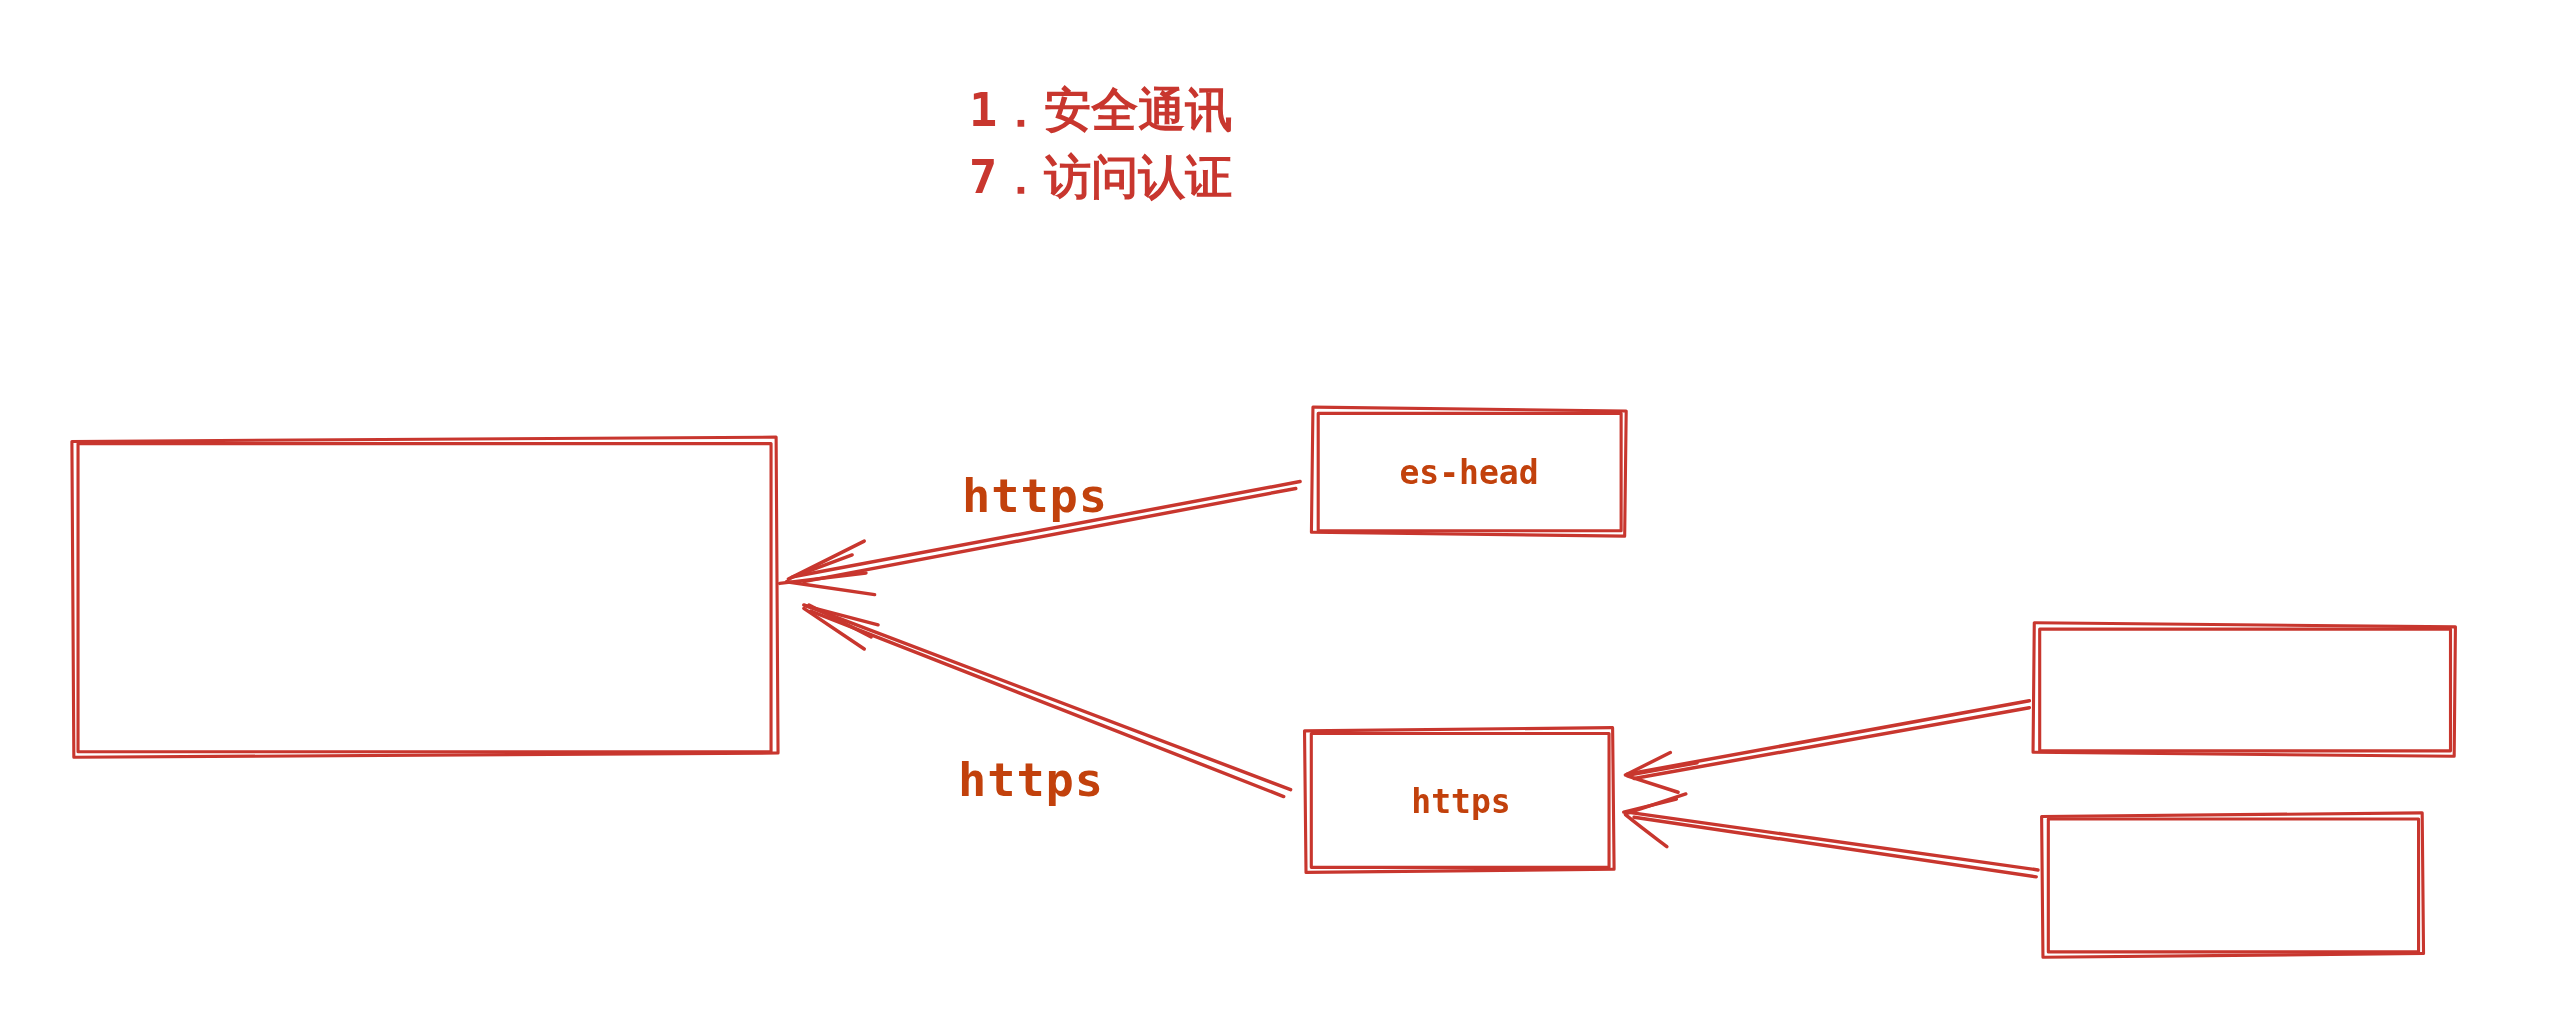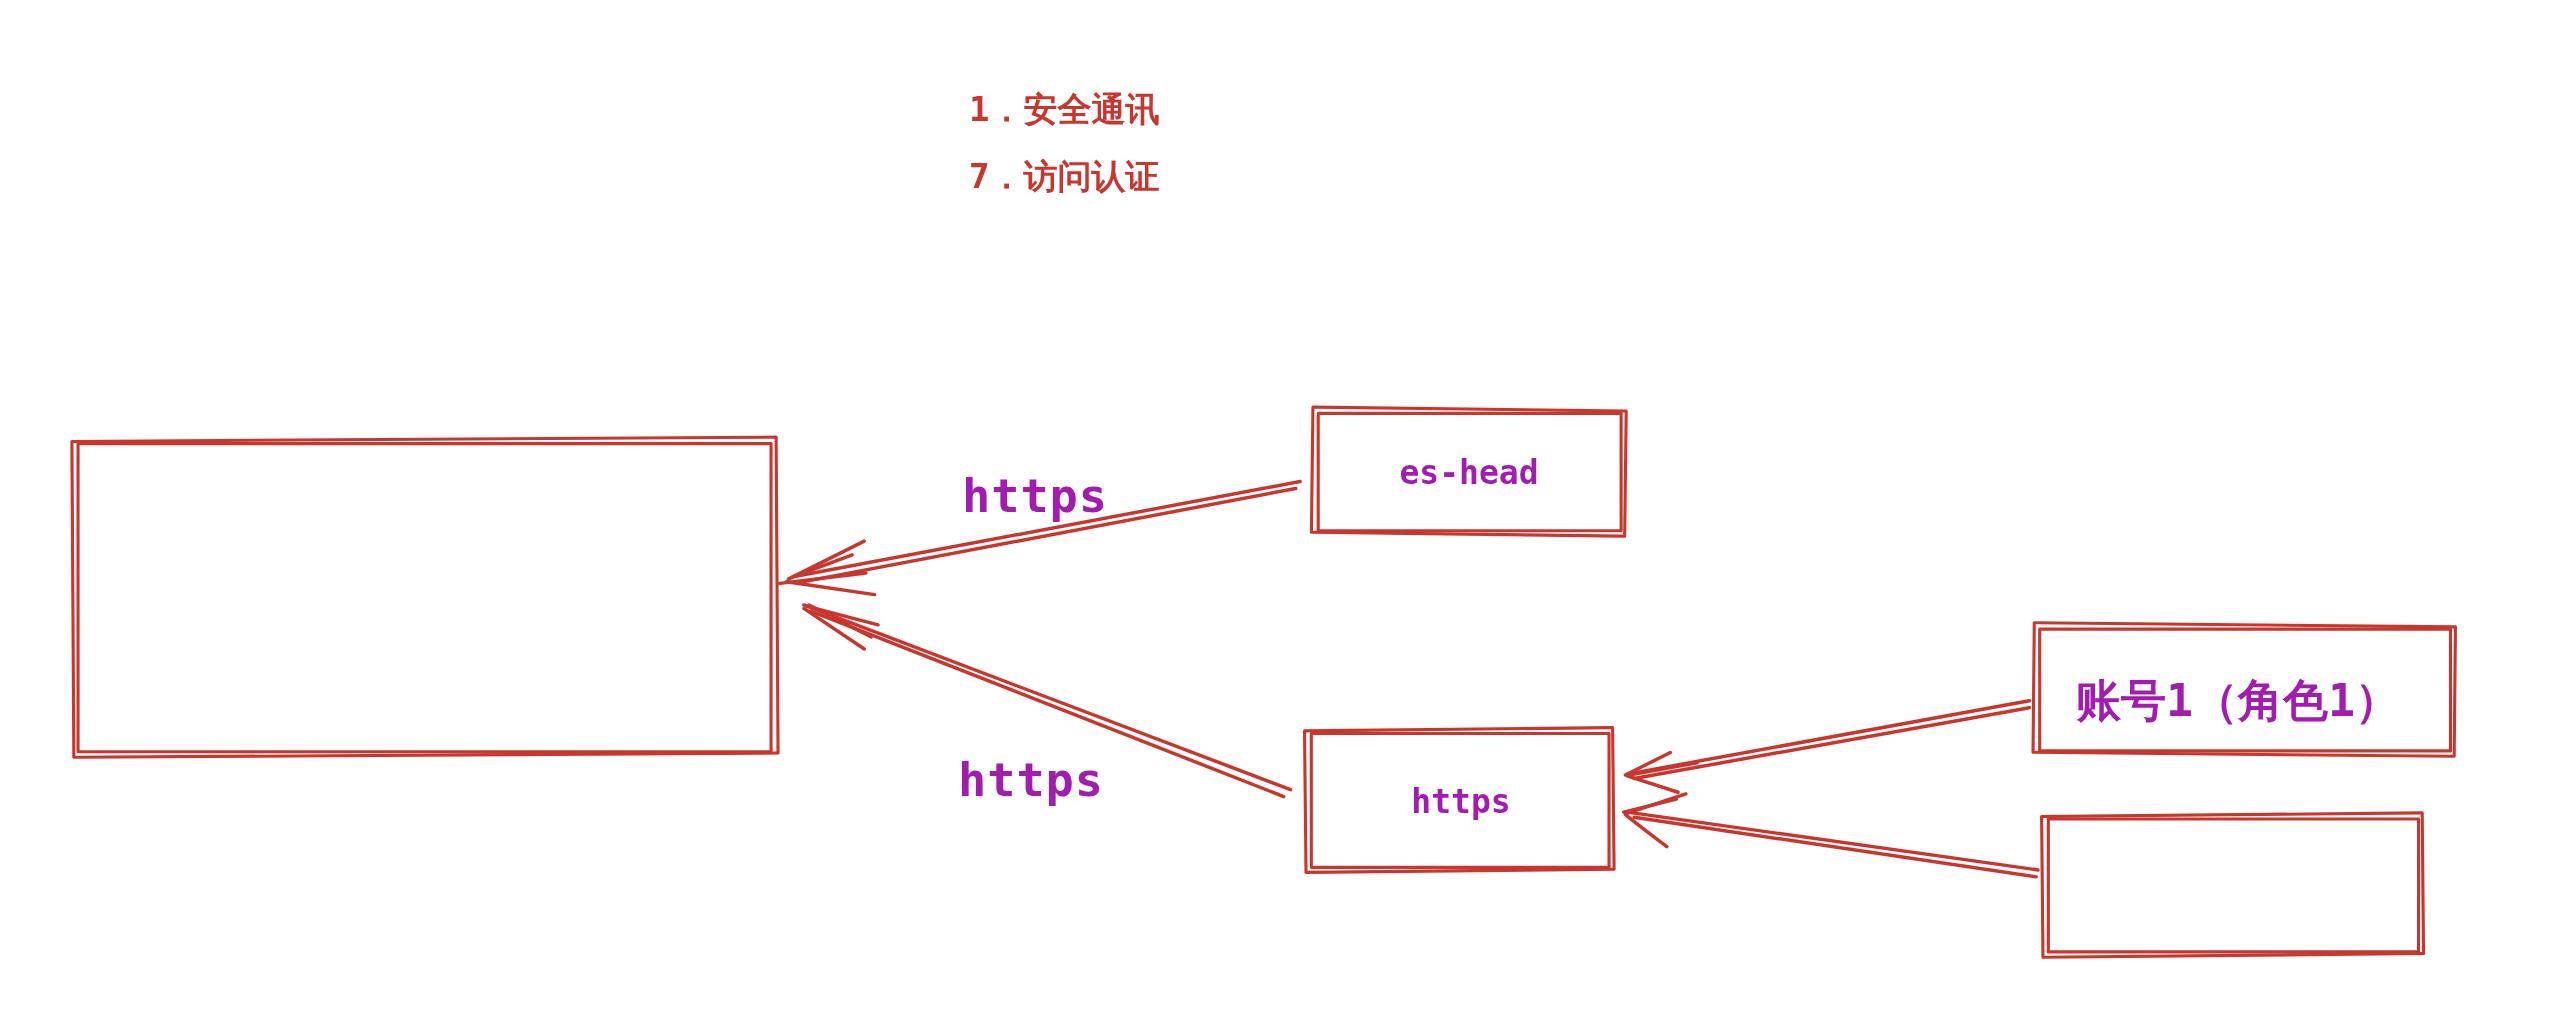--- a/index.html
+++ b/index.html
@@ -32,28 +32,28 @@
     stroke: #c8362e;
     stroke-linecap: round;
     stroke-linejoin: round;
   }
   .box-stroke { stroke-width: 3.6px; }
   .arrow-stroke { stroke-width: 4px; }
   .txt {
     position: absolute;
     font-weight: bold;
     white-space: nowrap;
-    color: #a21caf;
+    color: #c2410c;
   }
   .centered { transform: translate(-50%, -50%); }
   .notes-list {
     position: absolute;
     left: 969px;
     top: 76px;
-    font-size: 34px;
+    font-size: 47px;
     line-height: 67px;
     font-weight: bold;
   }
   .es-cluster-text {
     position: absolute;
     left: 147px;
     top: 497px;
     font-size: 48px;
     line-height: 68px;
     font-weight: bold;
@@ -133,21 +133,20 @@
     <div>7．访问认证</div>
   </div>
 
   <div class="es-cluster-text">
   </div>
 
   <div class="txt centered node-label" style="left:1469px; top:472px;">es-head</div>
 
   <div class="txt centered node-label" style="left:1461px; top:801px;">https</div>
 
-  <div class="txt centered account-label" style="left:2238px; top:701px;">账号1（角色1）</div>
 
 
   <div class="txt centered edge-label" style="left:1035px; top:495px;">https</div>
 
   <div class="txt centered edge-label" style="left:1031px; top:779px;">https</div>
 
 </div>
 
 
 </body></html>

